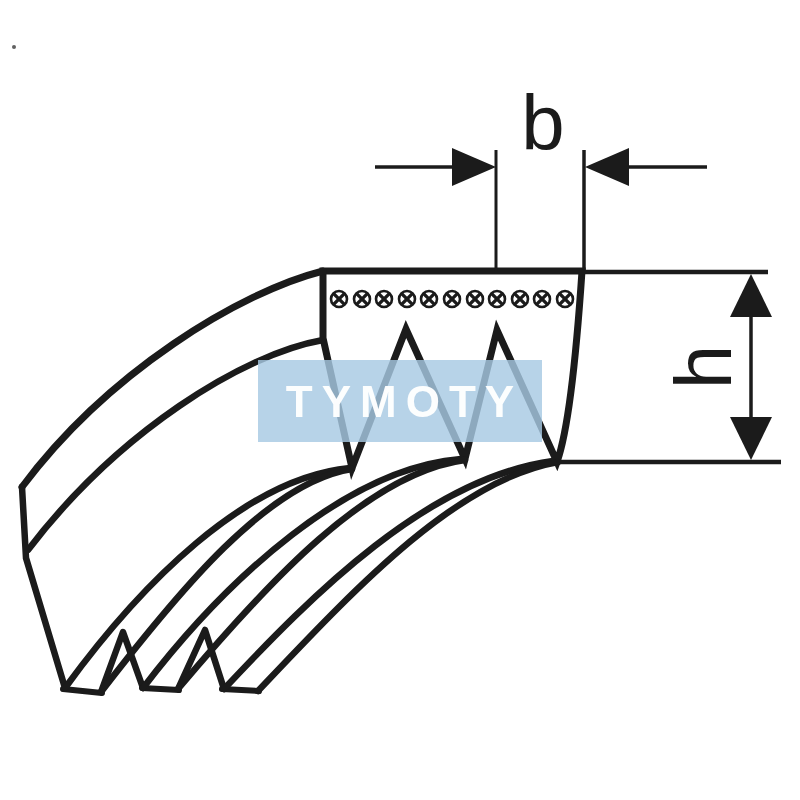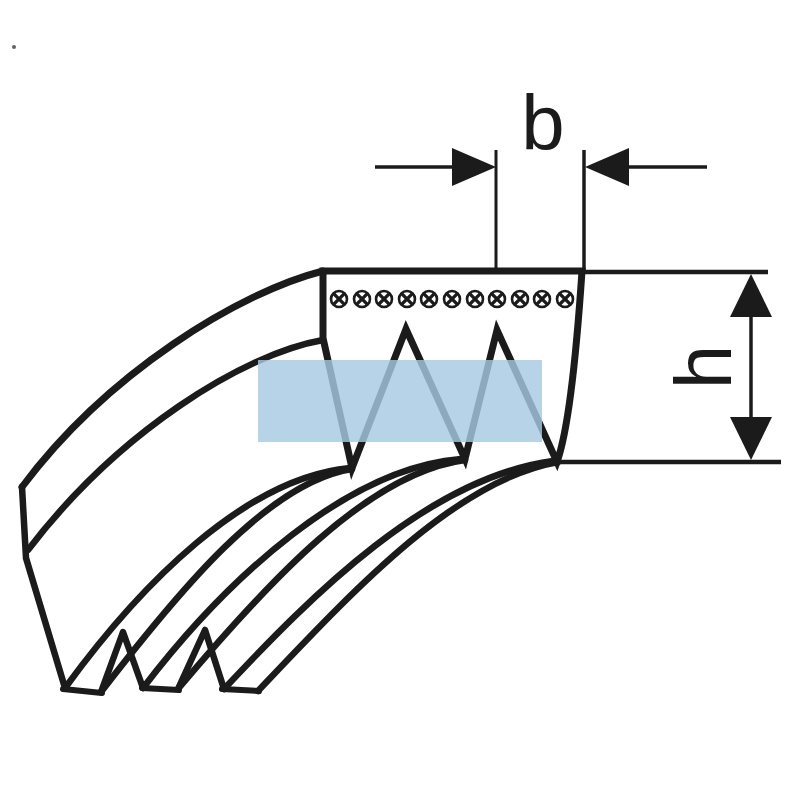--- a/index.html
+++ b/index.html
@@ -96,16 +96,17 @@
       <line x1="582" y1="272" x2="768" y2="272" stroke="#1b1b1b" stroke-width="4.5"></line>
       <line x1="553" y1="462" x2="781" y2="462" stroke="#1b1b1b" stroke-width="4.5"></line>
       <line x1="751" y1="280" x2="751" y2="455" stroke="#1b1b1b" stroke-width="3.5"></line>
       <polygon points="751,274 730,317 772,317" fill="#1b1b1b"></polygon>
       <polygon points="751,460 730,417 772,417" fill="#1b1b1b"></polygon>
       <text class="dim-label" transform="translate(703,367) rotate(-90)" font-size="80" text-anchor="middle" dominant-baseline="central">h</text>
     </g>
   </svg>
 
   <div id="watermark" style="background:rgba(167,201,227,0.82);">
+    <div class="wm-title">TYMOTY</div>
   </div>
 
   <div id="artifact-dot"></div>
 </div>
 
 </body></html>

